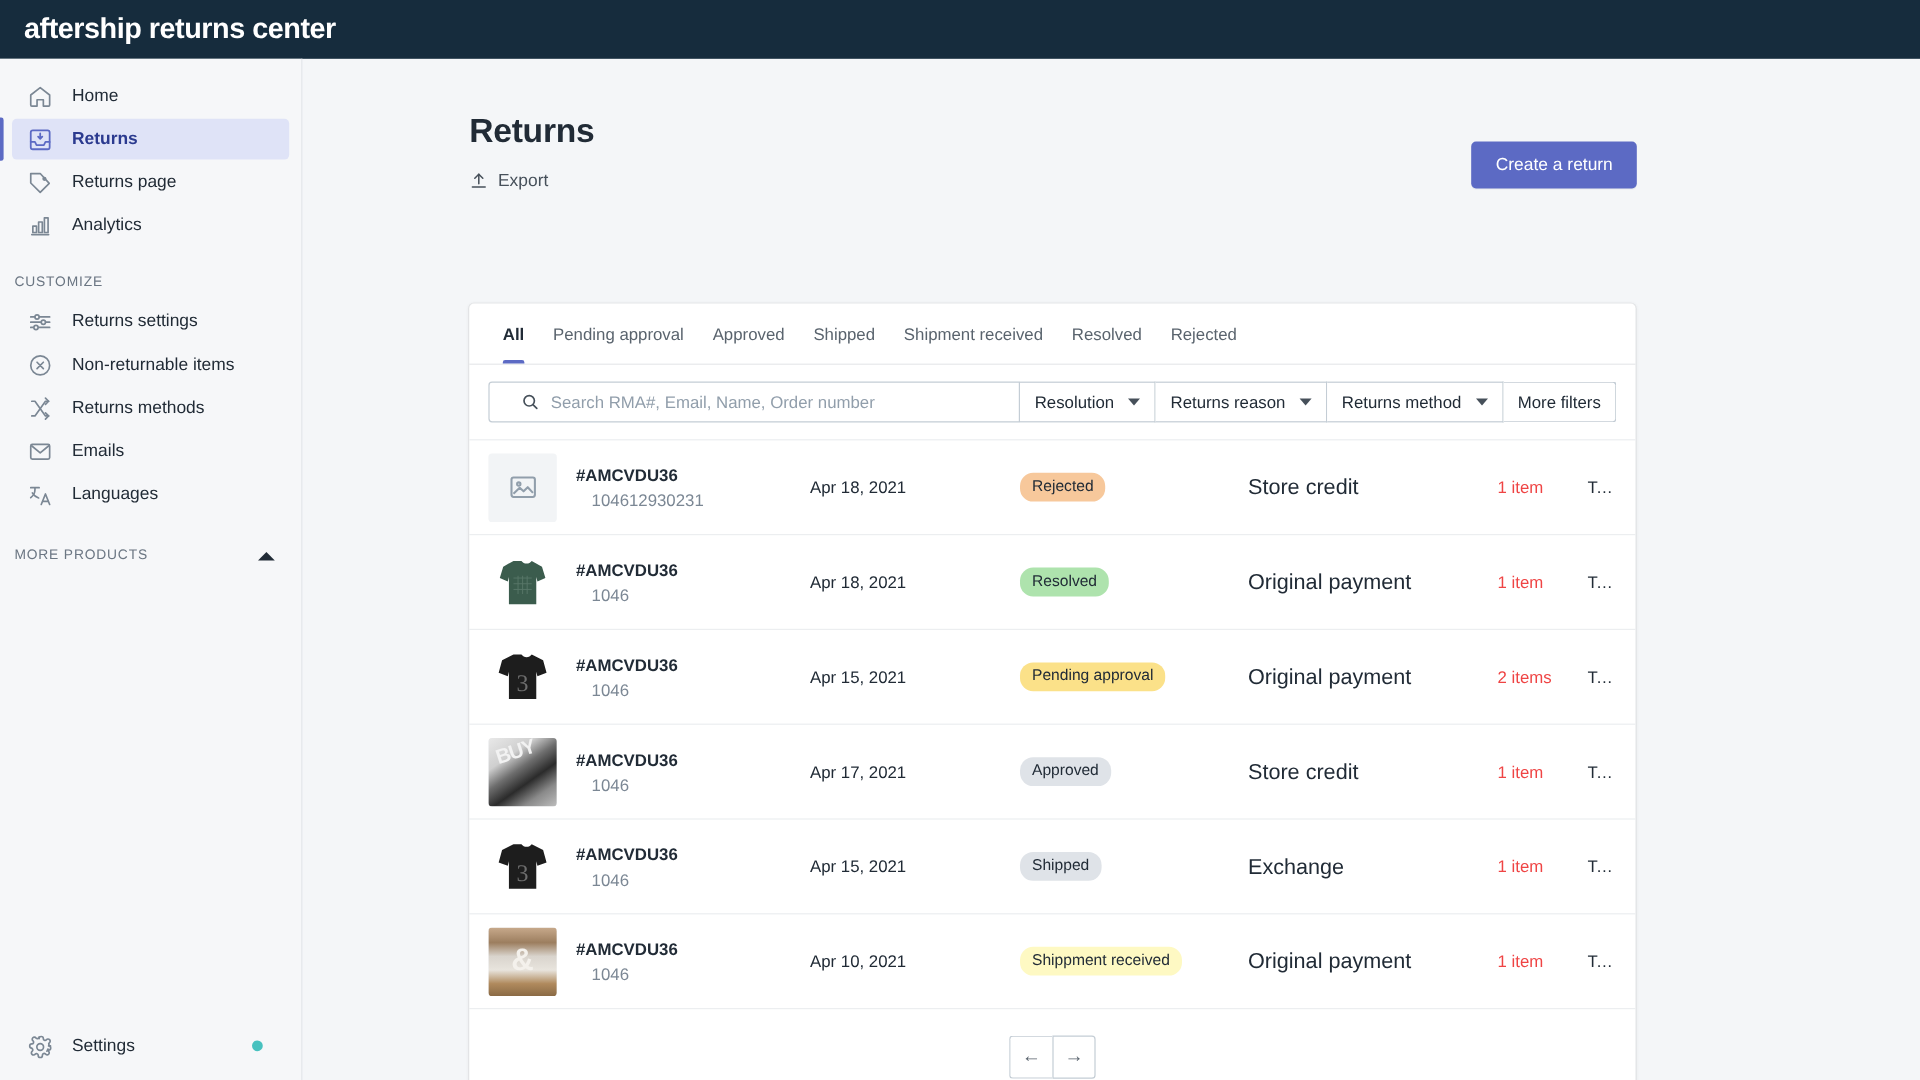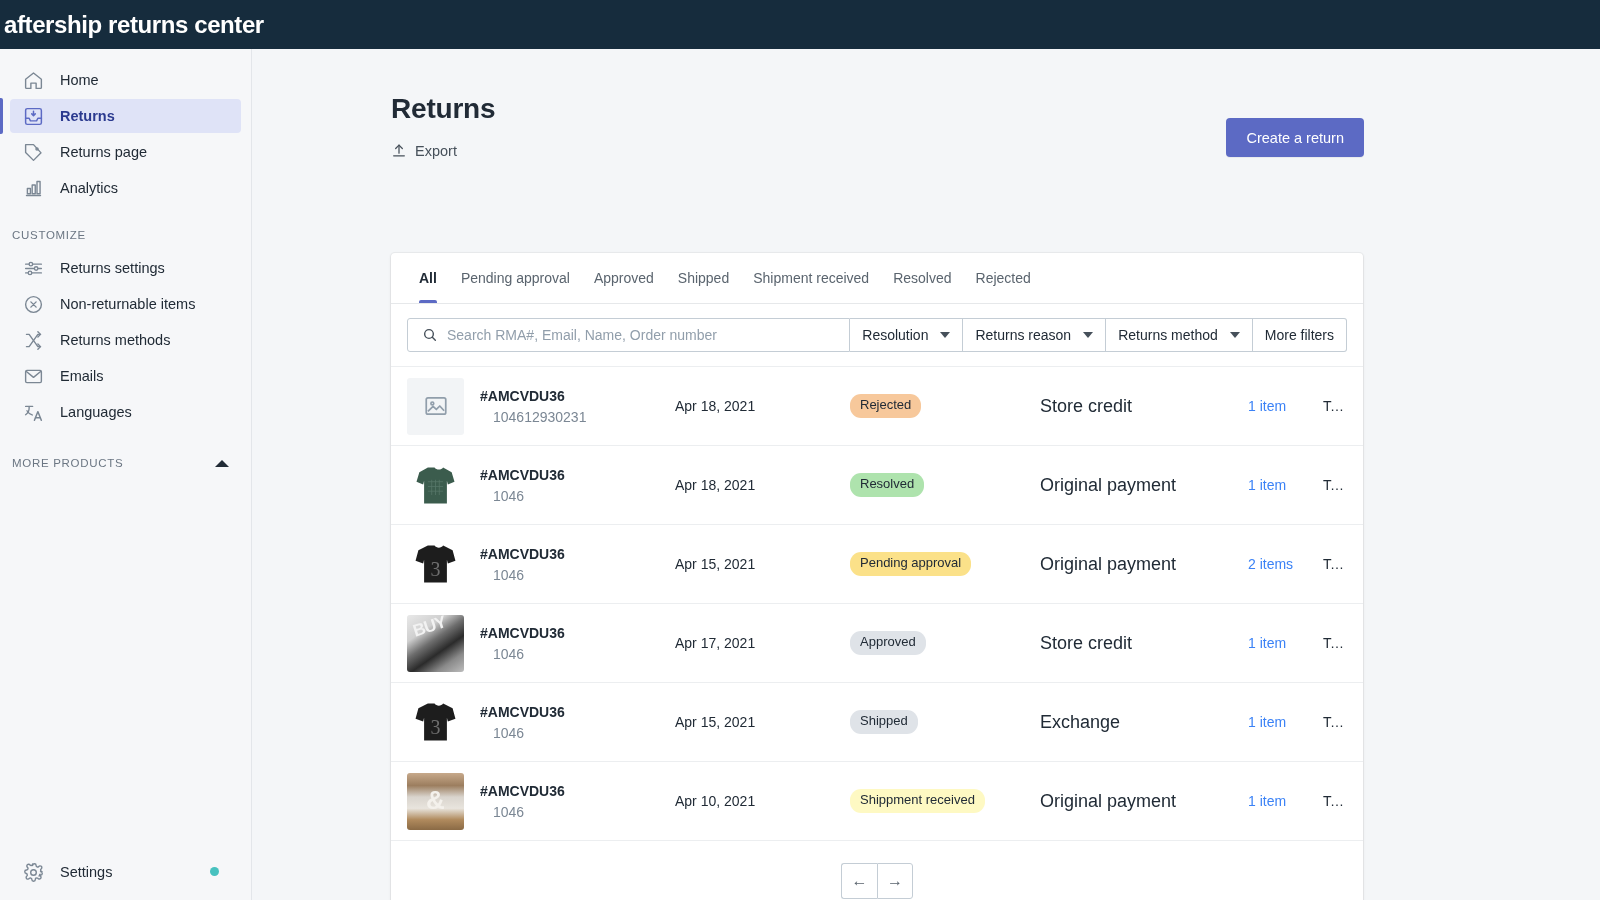--- a/index.html
+++ b/index.html
@@ -16,21 +16,21 @@
     position: absolute; top: 0; left: 0;
     width: 1600px; height: 49px;
     background: #162c3d;
     display: flex; align-items: center;
   }
   .logo {
     color: #ffffff;
     font-size: 24px;
     font-weight: 600;
     letter-spacing: -0.4px;
-    padding-left: 4px;
+    padding-left: 20px;
   }
 
   
   .sidebar {
     position: absolute; top: 49px; left: 0;
     width: 252px; height: 851px;
     background: #f6f7f9;
     border-right: 1px solid #e3e6ea;
   }
   .nav-group { padding-top: 14px; }
@@ -146,21 +146,21 @@
   .filterbar {
     display: flex; align-items: center;
     padding: 14px 16px;
   }
   .search-wrap {
     flex: 1;
     display: flex; align-items: center;
     height: 34px;
     border: 1px solid #c4cdd5;
     border-radius: 3px 0 0 3px;
-    padding: 0 14px;
+    padding: 0 26px;
     background: #fff;
   }
   .search-wrap svg { flex: none; margin-right: 9px; }
   .search-input {
     border: none; outline: none;
     font-size: 14px; font-family: inherit;
     color: #212b36;
     width: 100%; background: transparent;
   }
   .search-input::placeholder { color: #919eab; }
@@ -201,21 +201,21 @@
   .col-status { width: 190px; flex: none; }
   .badge {
     display: inline-block;
     padding: 3px 10px 4px;
     border-radius: 11px;
     font-size: 13px;
     line-height: 1.3;
     color: #212b36;
   }
   .col-res { width: 208px; flex: none; font-size: 18px; color: #212b36; }
-  .col-items { width: 75px; flex: none; font-size: 14px; color: #3b82f6; }
+  .col-items { width: 75px; flex: none; font-size: 14px; color: #ef4444; }
   .col-cust { flex: 1; font-size: 14px; color: #212b36; white-space: nowrap; overflow: hidden; text-overflow: ellipsis; }
 
   .pager {
     height: 80px;
     border-top: 1px solid #eceef0;
     display: flex; align-items: center; justify-content: center;
   }
   .pager-group { display: flex; }
   .pager-btn {
     width: 36px; height: 36px;

